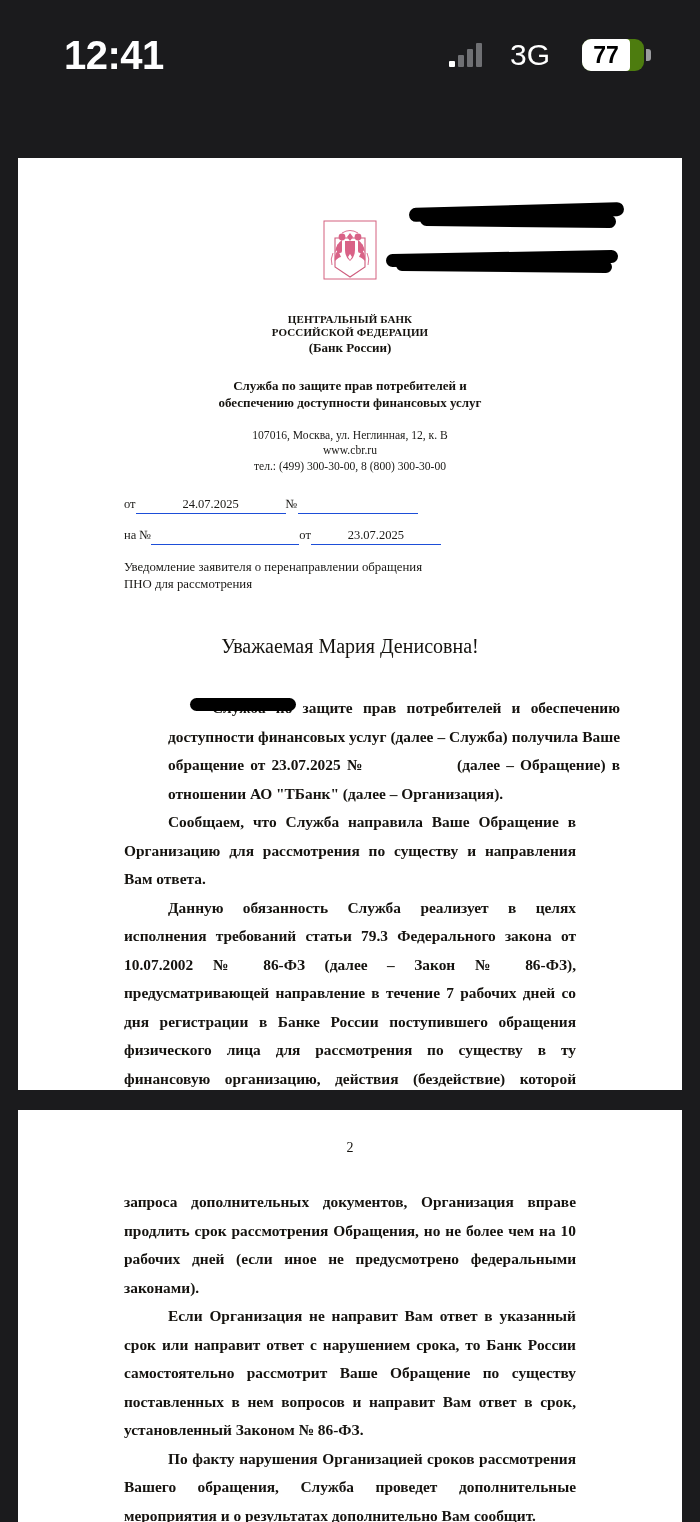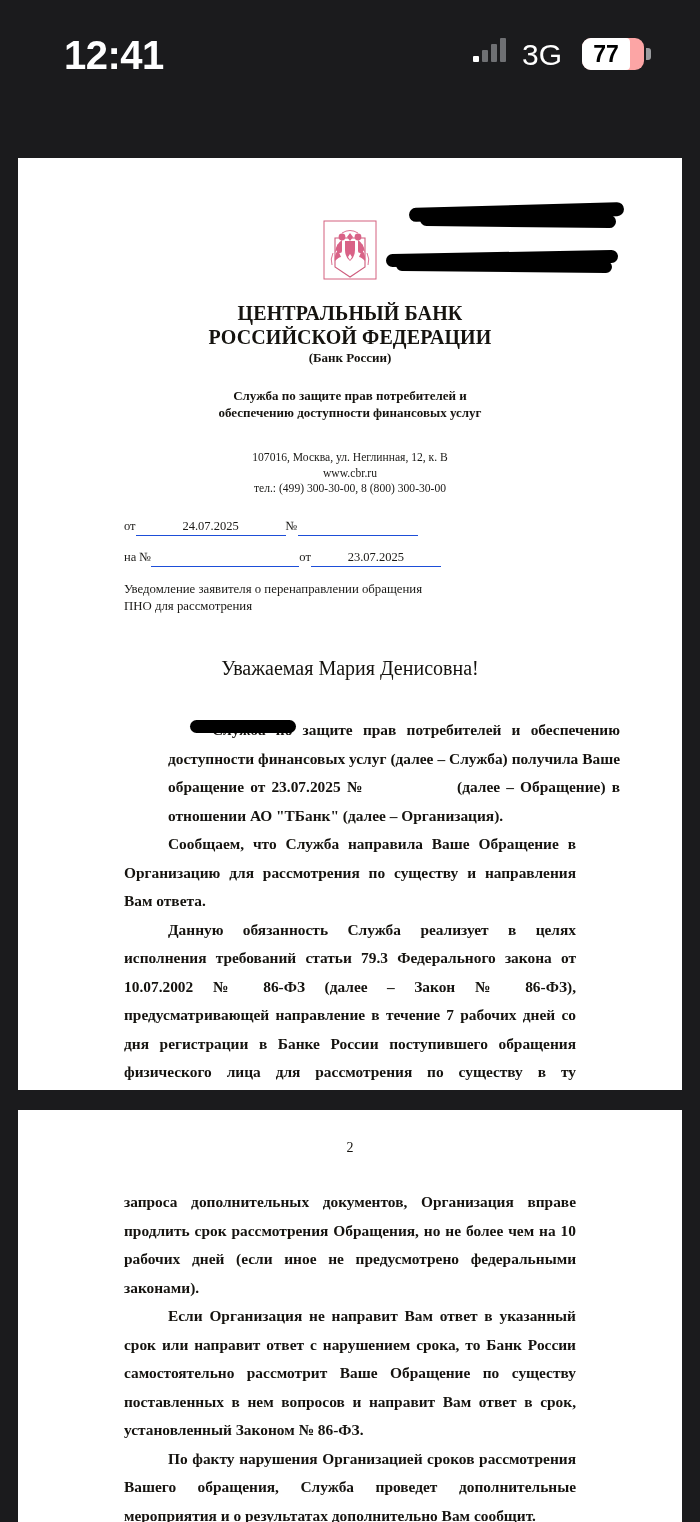--- a/index.html
+++ b/index.html
@@ -23,35 +23,36 @@
   }
   .clock{
     color:#ffffff;
     font-size:40px;
     font-weight:600;
     letter-spacing:-0.5px;
     margin-top:-8px;
   }
   .status-right{
     display:flex;
-    gap:16px;
+    align-items:center;
+    gap:28px;
     margin-top:-8px;
   }
   .signal{ display:flex; align-items:flex-end; gap:3px; height:24px; }
   .signal i{ display:block; width:6px; background:#ffffff; border-radius:1px; }
   .signal i.b1{ height:6px;  background:#ffffff; }
   .signal i.b2{ height:12px; background:#6f7073; }
   .signal i.b3{ height:18px; background:#6f7073; }
   .signal i.b4{ height:24px; background:#6f7073; }
   .netlabel{ color:#ffffff; font-size:30px; font-weight:500; letter-spacing:0px; }
   .battery{
     position:relative;
     width:62px; height:32px;
     border-radius:9px;
-    background:#fca5a5;
+    background:#4d7c0f;
     display:flex; align-items:center;
     margin-left:4px;
   }
   .battery .fill{
     position:absolute; left:0; top:0;
     height:32px; width:48px;
     background:#ffffff;
     border-radius:9px 4px 4px 9px;
   }
   .battery .lvl{
@@ -86,25 +87,25 @@
   
   .letterhead{
     width:100%;
     padding-top:62px;
     display:flex;
     flex-direction:column;
     align-items:center;
   }
   .emblem{ width:58px; height:66px; display:block; }
   .org-title{
-    margin-top:16px;
+    margin-top:27px;
     text-align:center;
     font-family:"Liberation Serif", serif;
     font-weight:bold;
-    font-size:20px;
+    font-size:11px;
     line-height:1.18;
     color:#15130f;
     letter-spacing:0.1px;
   }
   .org-sub{
     margin-top:1px;
     text-align:center;
     font-family:"Liberation Serif", serif;
     font-weight:bold;
     font-size:13px;
@@ -114,21 +115,21 @@
     margin-top:22px;
     text-align:center;
     font-family:"Liberation Serif", serif;
     font-weight:bold;
     font-size:13px;
     line-height:1.3;
     color:#15130f;
     max-width:330px;
   }
   .contacts{
-    margin-top:28px;
+    margin-top:16px;
     text-align:center;
     font-family:"Liberation Serif", serif;
     font-size:11.6px;
     line-height:1.35;
     color:#1a1916;
   }
 
   
   .reffields{
     margin:22px 0 0 106px;

